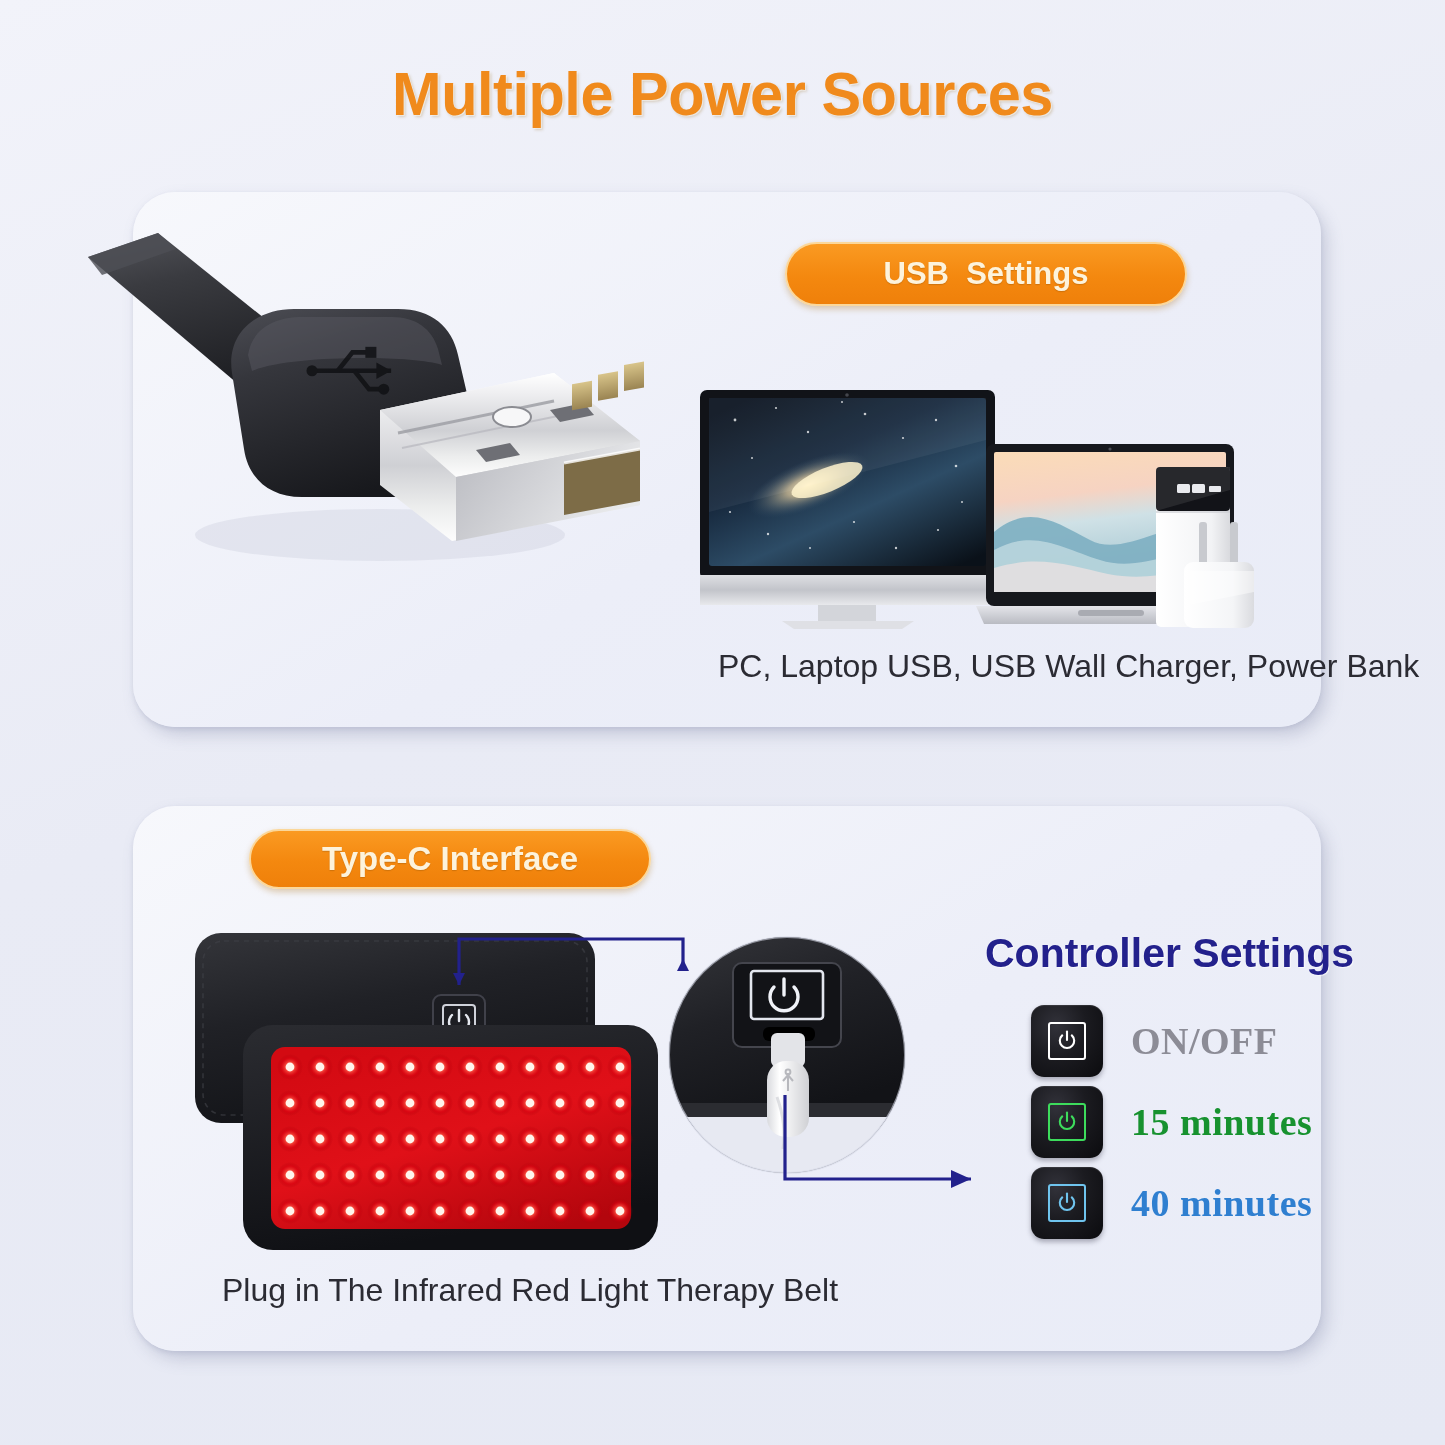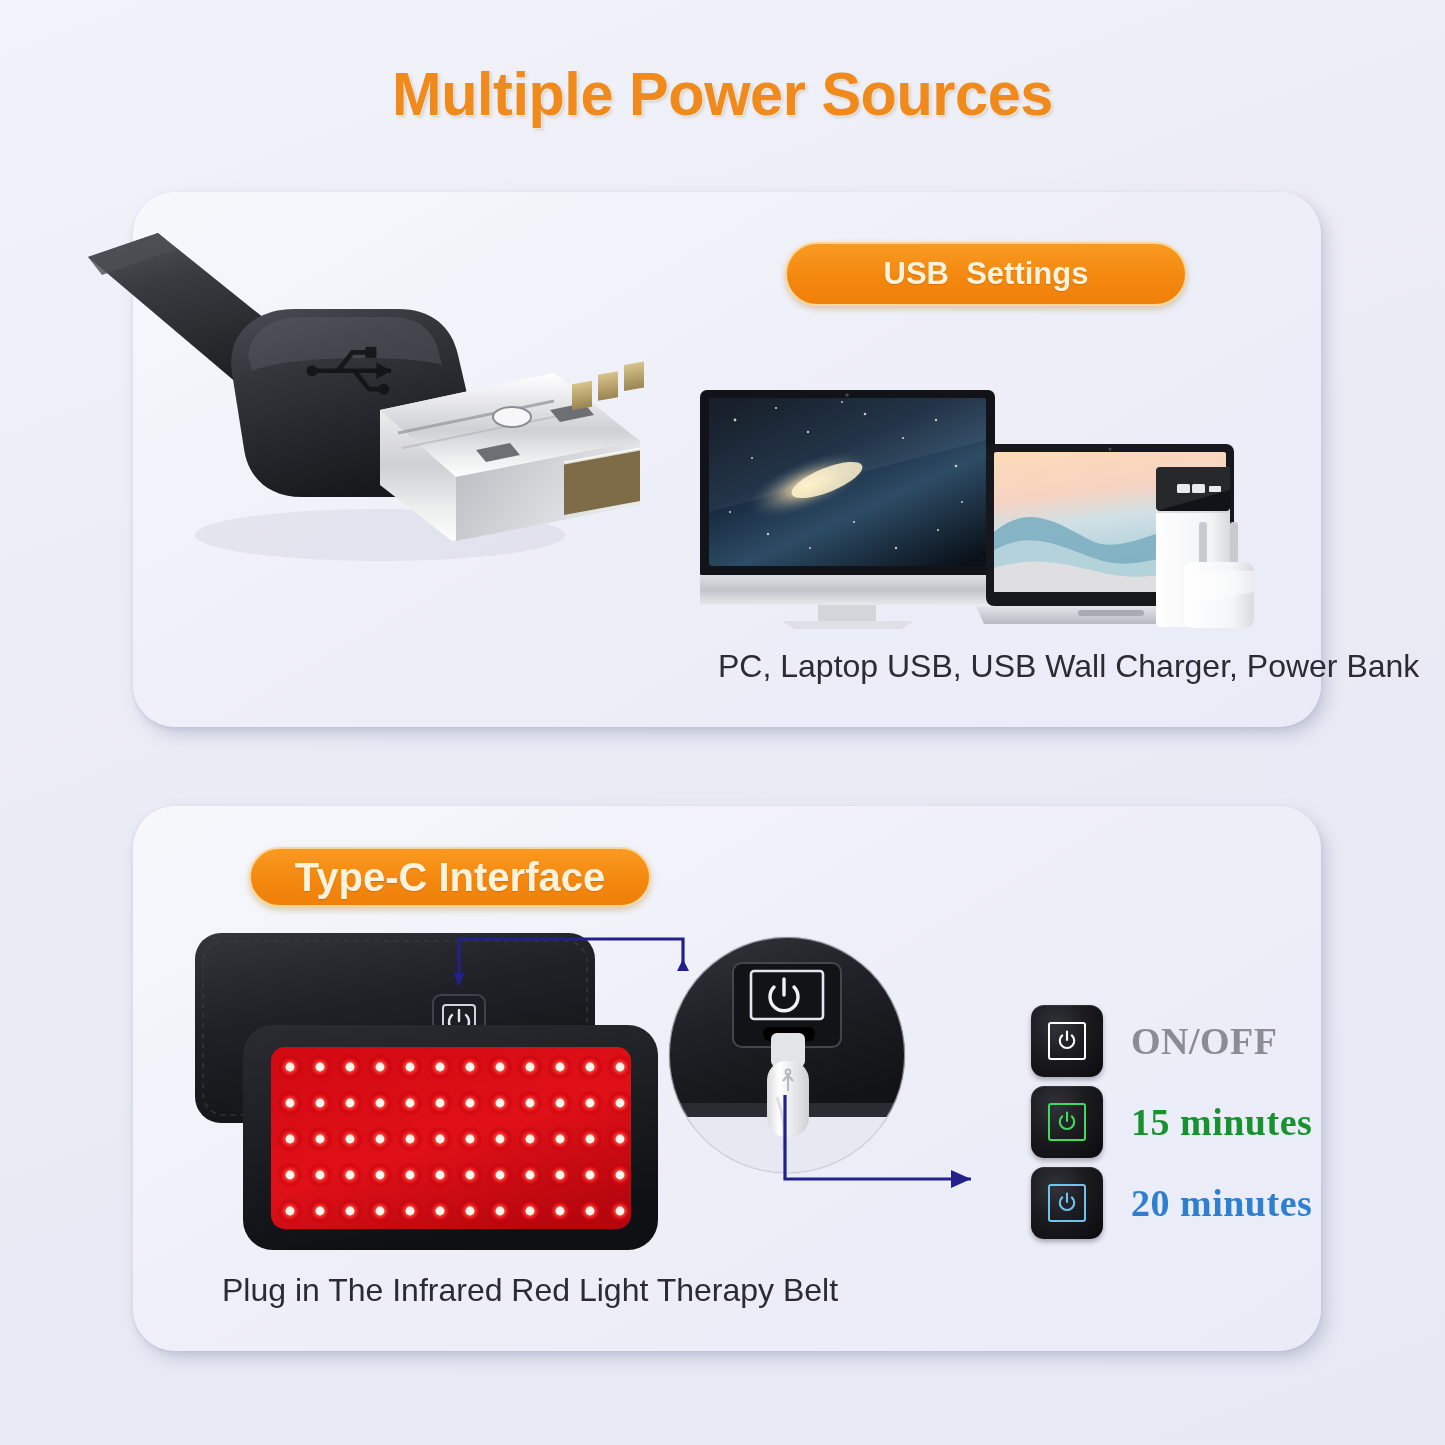--- a/index.html
+++ b/index.html
@@ -58,21 +58,21 @@
     border-radius: 999px;
     background: linear-gradient(180deg, #fa9a22 0%, #f4880f 55%, #ef800a 100%);
     border: 2px solid #fbd79a;
     color: #fdf3dc;
     font-weight: bold;
     box-shadow: 0 3px 6px rgba(170,110,20,.33);
     text-shadow: 0 1px 1px rgba(140,80,10,.35);
     white-space: pre;
   }
   #badge-usb   { left: 785px; top: 242px; width: 402px; height: 64px; font-size: 31px; }
-  #badge-typec { left: 249px; top: 847px; width: 402px; height: 60px; font-size: 40px; }
+  #badge-typec { left: 249px; top: 829px; width: 402px; height: 60px; font-size: 33px; }
 
   
   .caption {
     position: absolute;
     color: #2b2b33;
     font-size: 32px;
     white-space: nowrap;
   }
   #caption-usb   { left: 682px; top: 648px; margin-left: 36px; }
   #caption-typec { left: 174px; top: 1272px; margin-left: 48px; }
@@ -542,20 +542,21 @@
 
       <g fill="none" stroke="#22218c" stroke-width="3.2">
         <path d="M600,180 L600,264 L786,264"></path>
         <path d="M786,264 l-20,-9 l0,18 Z" fill="#22218c" stroke="none"></path>
       </g>
     </svg>
   </div>
 
   <div class="caption" id="caption-typec">Plug in The Infrared Red Light Therapy Belt</div>
 
+  <div id="settings-heading">Controller Settings</div>
 
   <div id="settings-list">
       <div class="setting-row">
         <div class="setting-btn" style="color: rgb(255, 255, 255);">
           <span class="glyph-box">
             <svg width="20" height="21" viewBox="0 0 20 21">
               <path d="M5.2,5.4 a7.2,7.2 0 1,0 9.6,0" fill="none" stroke="#ffffff" stroke-width="2.1" stroke-linecap="round"></path>
               <line x1="10" y1="1.6" x2="10" y2="10" stroke="#ffffff" stroke-width="2.1" stroke-linecap="round"></line>
             </svg>
           </span>
@@ -575,17 +576,17 @@
       </div>
       <div class="setting-row">
         <div class="setting-btn" style="color: rgb(111, 196, 238);">
           <span class="glyph-box">
             <svg width="20" height="21" viewBox="0 0 20 21">
               <path d="M5.2,5.4 a7.2,7.2 0 1,0 9.6,0" fill="none" stroke="#6fc4ee" stroke-width="2.1" stroke-linecap="round"></path>
               <line x1="10" y1="1.6" x2="10" y2="10" stroke="#6fc4ee" stroke-width="2.1" stroke-linecap="round"></line>
             </svg>
           </span>
         </div>
-        <div class="setting-label" style="color: rgb(47, 127, 208);">20 minutes</div>
+        <div class="setting-label" style="color: rgb(47, 127, 208);">40 minutes</div>
       </div>
     </div>
 
 </div>
 
 </body></html>

